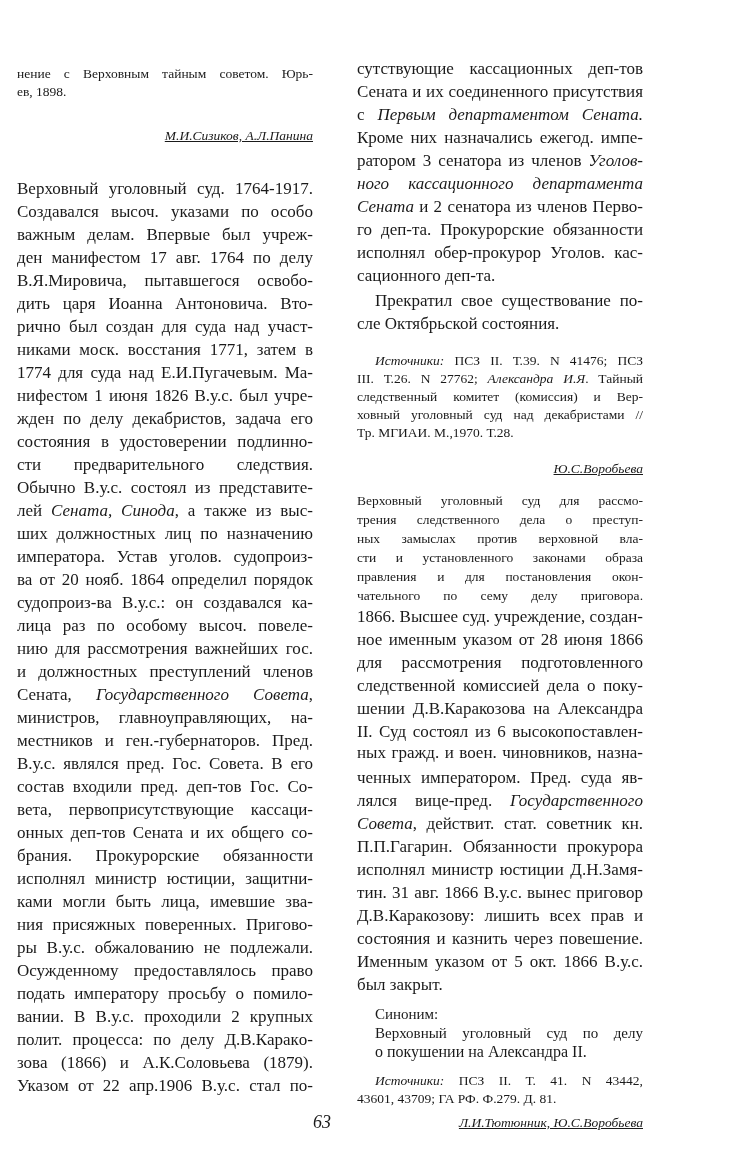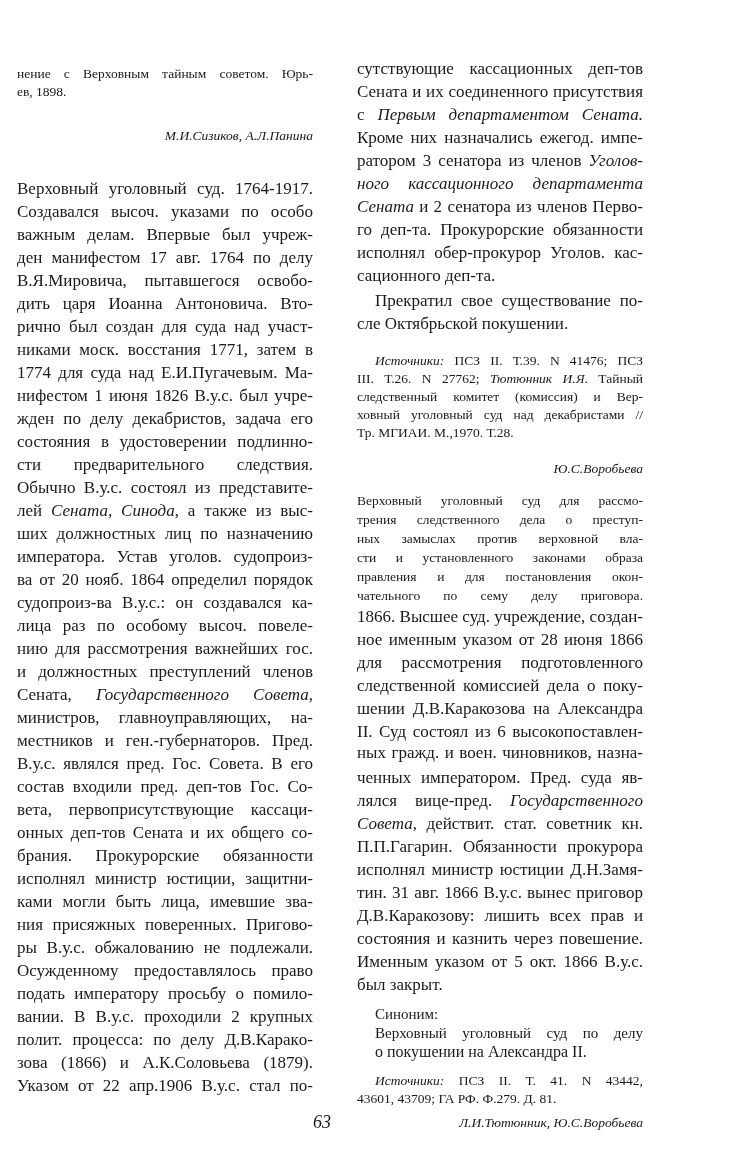--- a/index.html
+++ b/index.html
@@ -10,21 +10,21 @@
   }
   .col { position: absolute; top: 0; }
   .col-left { left: 17px; width: 296px; }
   .col-right { left: 357px; width: 286px; }
   .line {
     position: absolute; left: 0; right: 0; white-space: nowrap;
     font-size: 17px; line-height: 22px; text-align: justify; text-align-last: justify;
   }
   .line.last { text-align-last: left; }
   .line.small { font-size: 13.5px; line-height: 18px; }
-  .line.sig { text-align: right; text-align-last: right; font-style: italic; font-size: 13.5px; }
+  .line.sig { text-align: right; text-align-last: right; font-style: italic; font-size: 13.5px; text-decoration: underline; }
   .line.indent { padding-left: 18px; }
   .b { font-weight: normal; }
   .i { font-style: italic; }
   .page-number {
     position: absolute; left: 313px; top: 1112px; font-style: italic; font-size: 18px;
   }
 </style>
 </head>
 <body>
 
@@ -83,24 +83,24 @@
   <div class="line" style="top:81px">Сената и их соединенного присутствия</div>
   <div class="line" style="top:104px"><span>с </span><span class="i">Первым департаментом Сената.</span></div>
   <div class="line" style="top:127px">Кроме них назначались ежегод. импе-</div>
   <div class="line" style="top:150px"><span>ратором 3 сенатора из членов </span><span class="i">Уголов-</span></div>
   <div class="line i" style="top:173px">ного кассационного департамента</div>
   <div class="line" style="top:196px"><span class="i">Сената</span><span> и 2 сенатора из членов Перво-</span></div>
   <div class="line" style="top:219px">го деп-та. Прокурорские обязанности</div>
   <div class="line" style="top:242px">исполнял обер-прокурор Уголов. кас-</div>
   <div class="line last" style="top:265px">сационного деп-та.</div>
   <div class="line indent" style="top:290px">Прекратил свое существование по-</div>
-  <div class="line last" style="top:313px">сле Октябрьской покушении.</div>
+  <div class="line last" style="top:313px">сле Октябрьской состояния.</div>
 
   <div class="line small indent" style="top:352px"><span class="i">Источники:</span><span> ПСЗ II. Т.39. N 41476; ПСЗ</span></div>
-  <div class="line small" style="top:370px"><span>III. Т.26. N 27762; </span><span class="i">Тютюнник И.Я</span><span>. Тайный</span></div>
+  <div class="line small" style="top:370px"><span>III. Т.26. N 27762; </span><span class="i">Александра И.Я</span><span>. Тайный</span></div>
   <div class="line small" style="top:388px">следственный комитет (комиссия) и Вер-</div>
   <div class="line small" style="top:406px">ховный уголовный суд над декабристами //</div>
   <div class="line small last" style="top:424px">Тр. МГИАИ. М.,1970. Т.28.</div>
   <div class="line sig" style="top:458px">Ю.С.Воробьева</div>
 
   <div class="line small b" style="top:492px">Верховный уголовный суд для рассмо-</div>
   <div class="line small b" style="top:511px">трения следственного дела о преступ-</div>
   <div class="line small b" style="top:530px">ных замыслах против верховной вла-</div>
   <div class="line small b" style="top:549px">сти и установленного законами образа</div>
   <div class="line small b" style="top:568px">правления и для постановления окон-</div>

